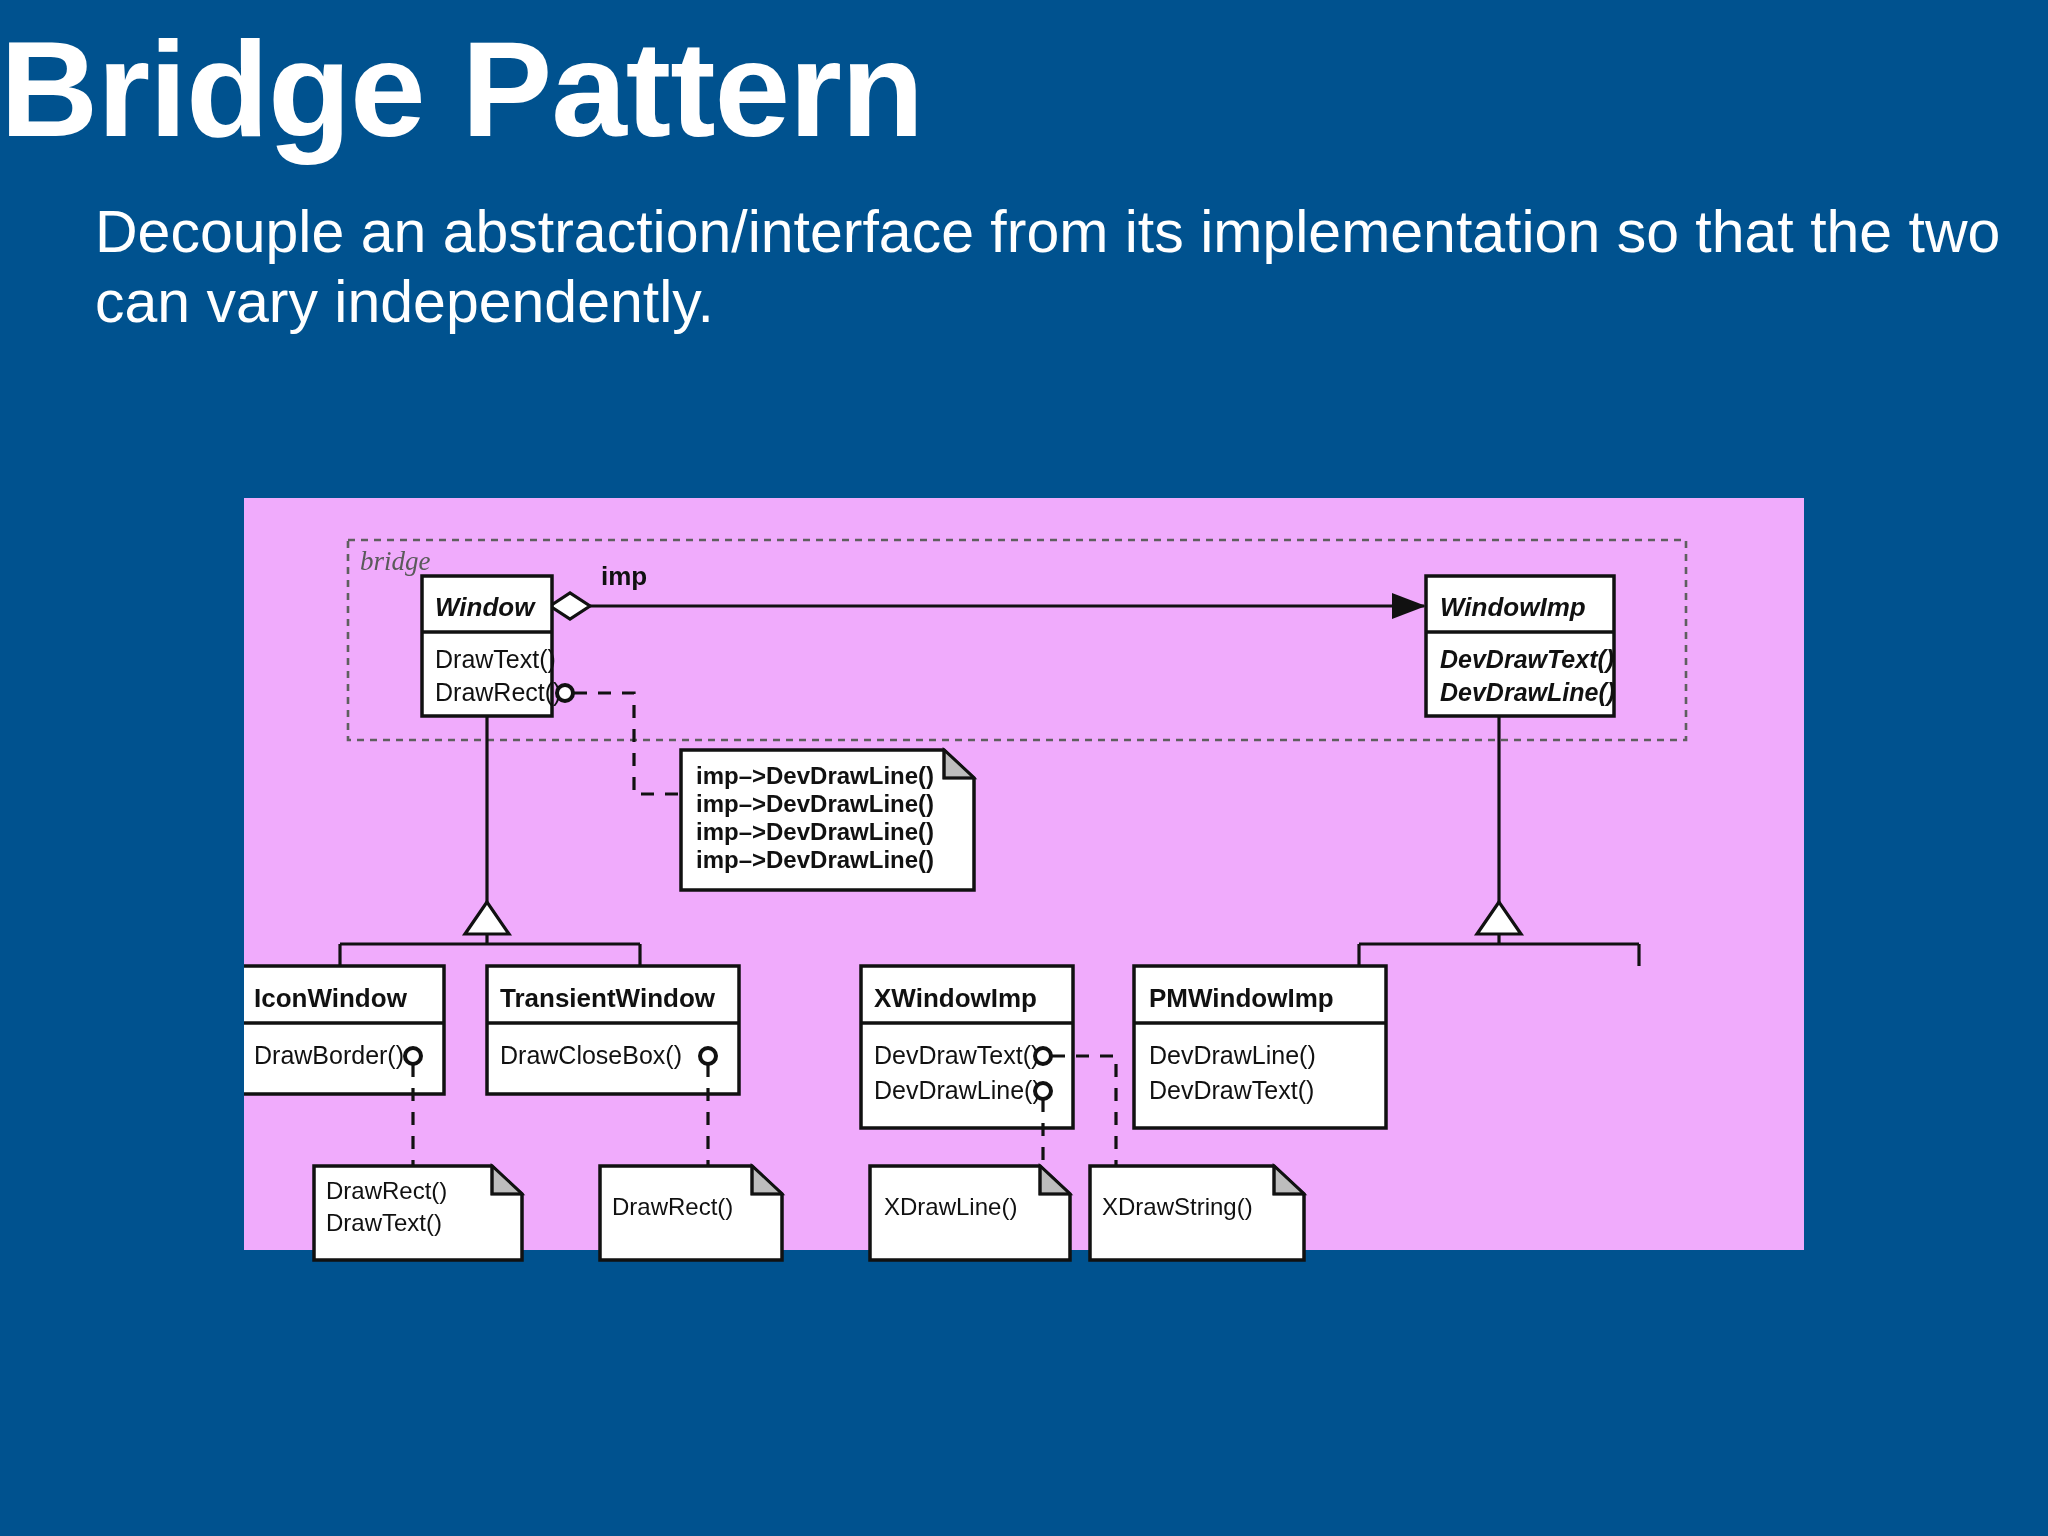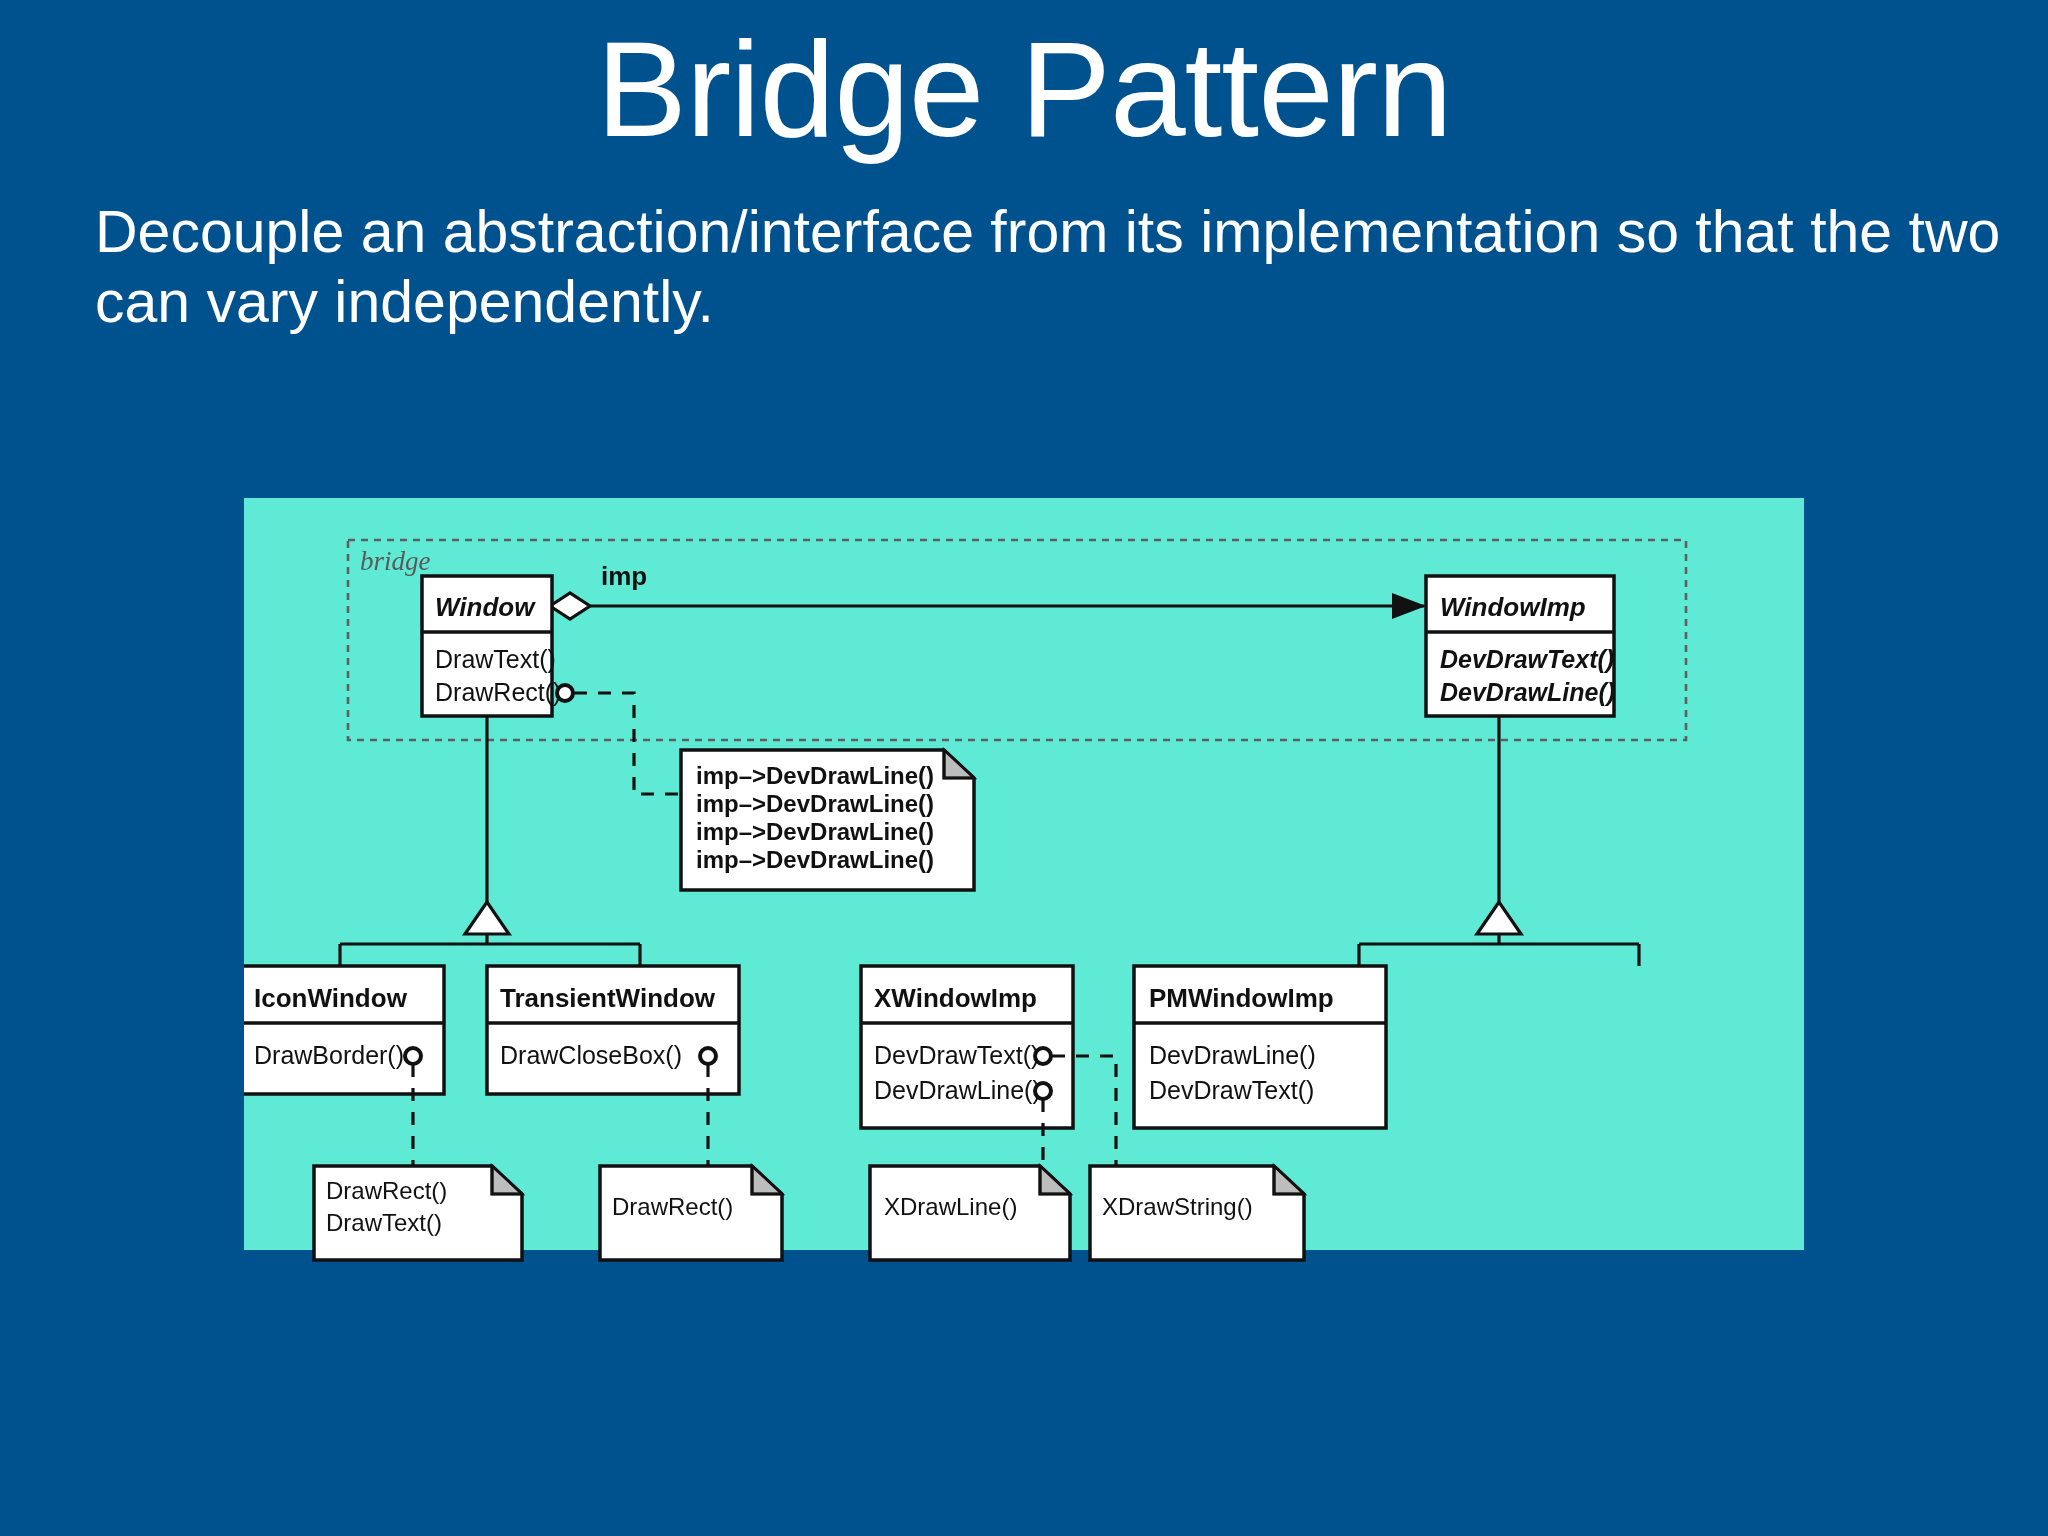--- a/index.html
+++ b/index.html
@@ -17,24 +17,24 @@
   .slide {
     position: absolute;
     inset: 0;
     background: #00528f;
   }
   .slide-title {
     position: absolute;
     top: 18px;
     left: 0;
     width: 2048px;
-    text-align: center;
+    text-align: left;
     color: #ffffff;
     font-size: 136px;
-    font-weight: 400;
+    font-weight: 700;
     letter-spacing: -1px;
     line-height: 1.05;
     font-family: "Liberation Sans", sans-serif;
   }
   .slide-body {
     position: absolute;
     top: 198px;
     left: 68px;
     width: 1930px;
     color: #ffffff;
@@ -43,21 +43,21 @@
     line-height: 1.18;
     font-family: "Liberation Sans", sans-serif;
     margin-left: 27px;
   }
   .diagram-panel {
     position: absolute;
     left: 244px;
     top: 498px;
     width: 1560px;
     height: 752px;
-    background: #5eead4;
+    background: #f0abfc;
     text-decoration: underline;
   }
   .diagram-svg {
     display: block;
     width: 1560px;
     height: 973px;
   }
   .cls-title {
     font-family: "Liberation Sans", sans-serif;
     font-size: 26px;

